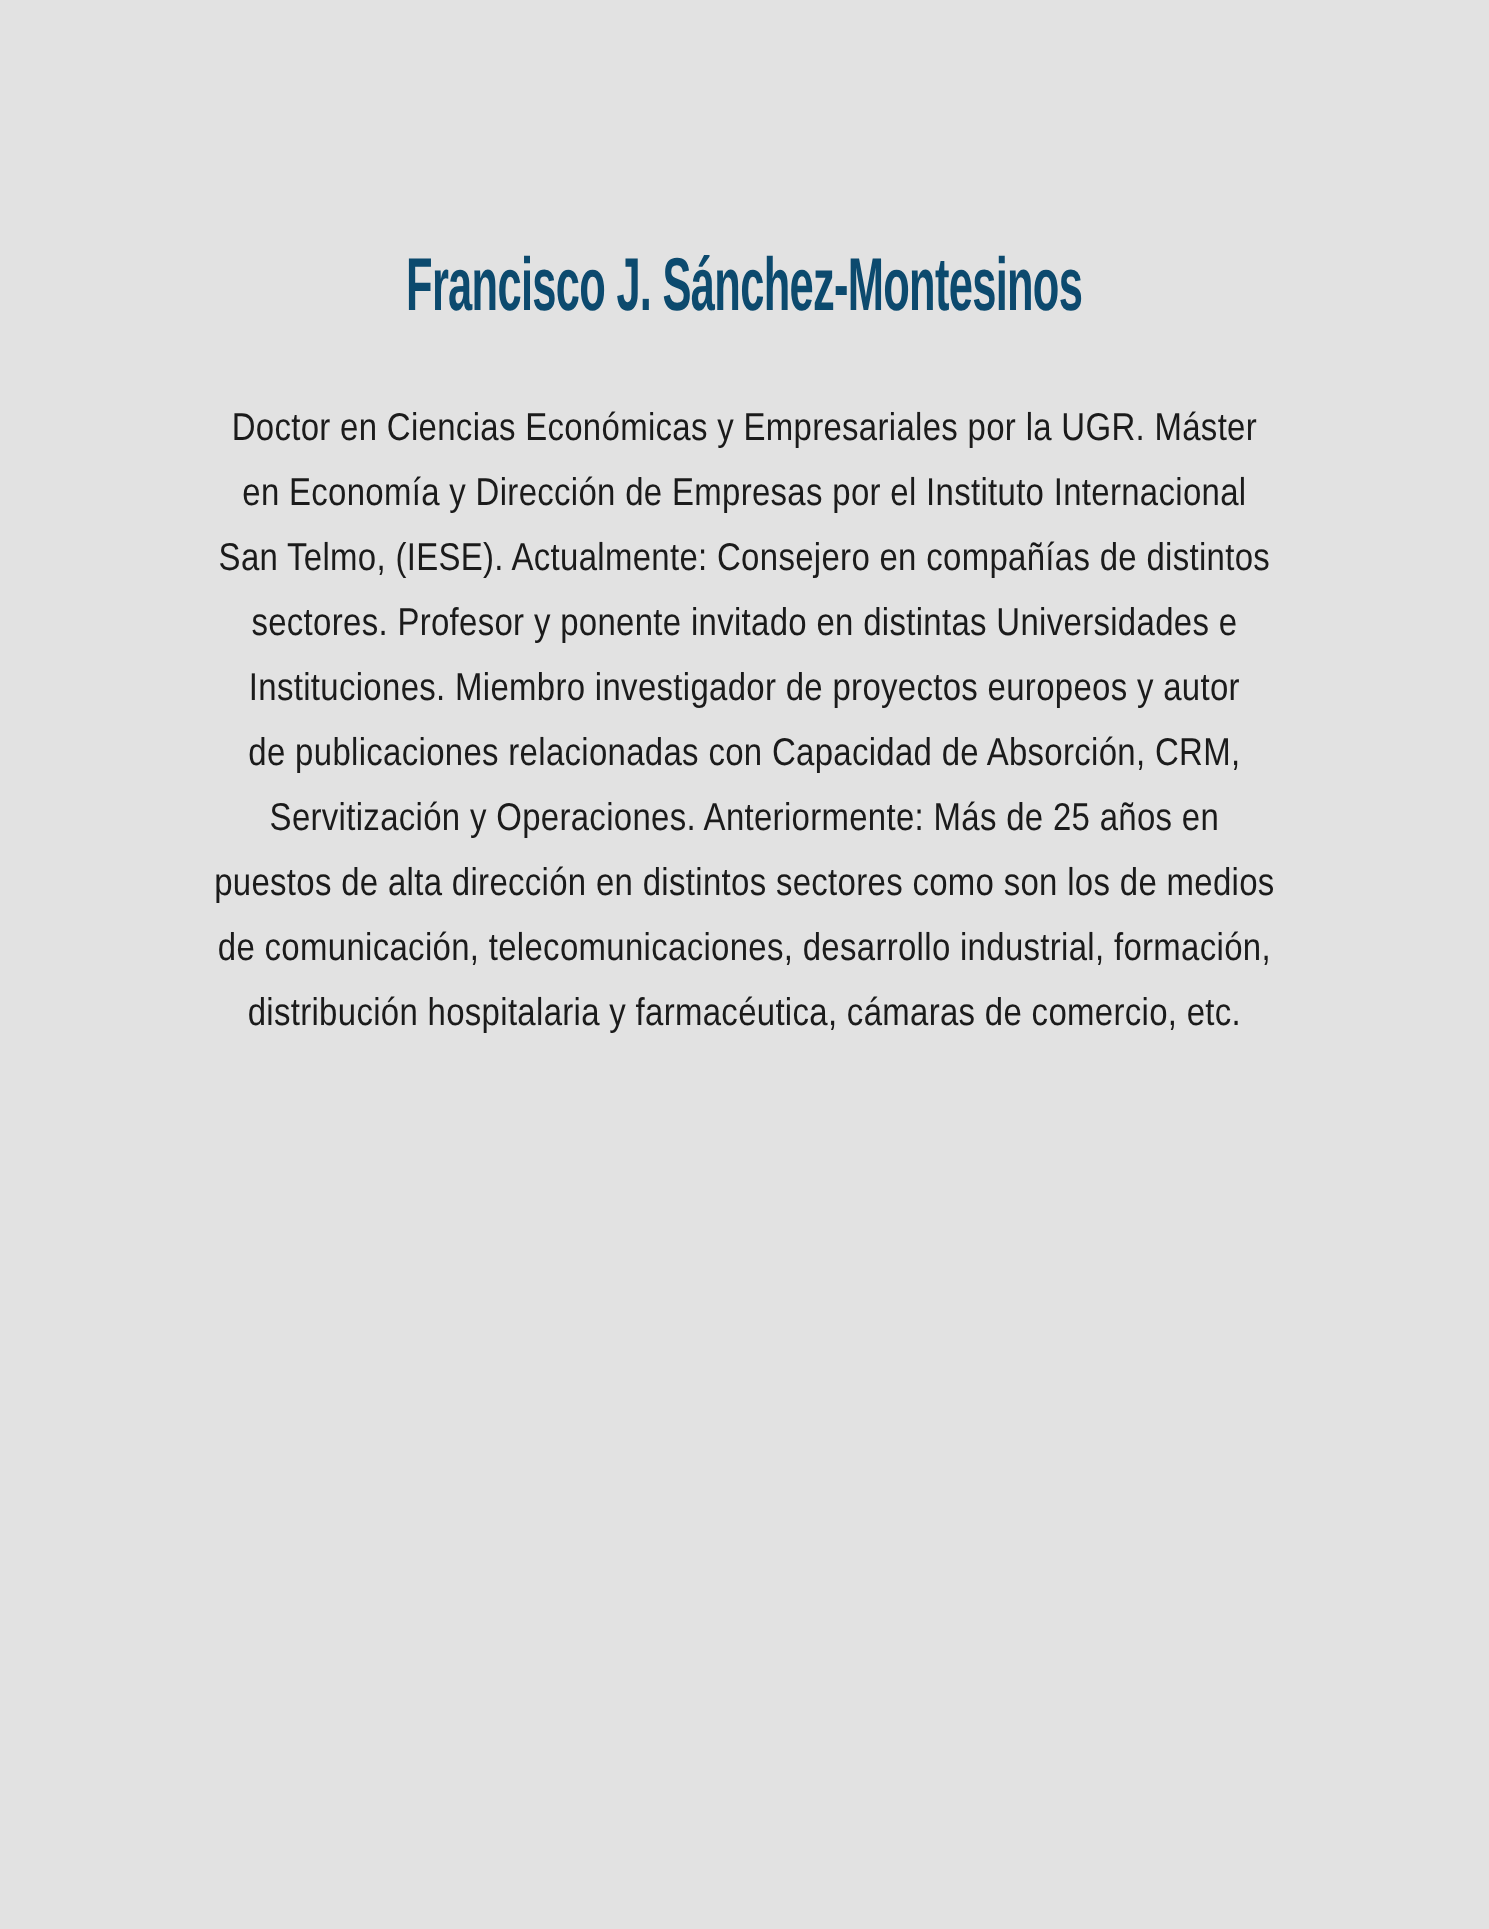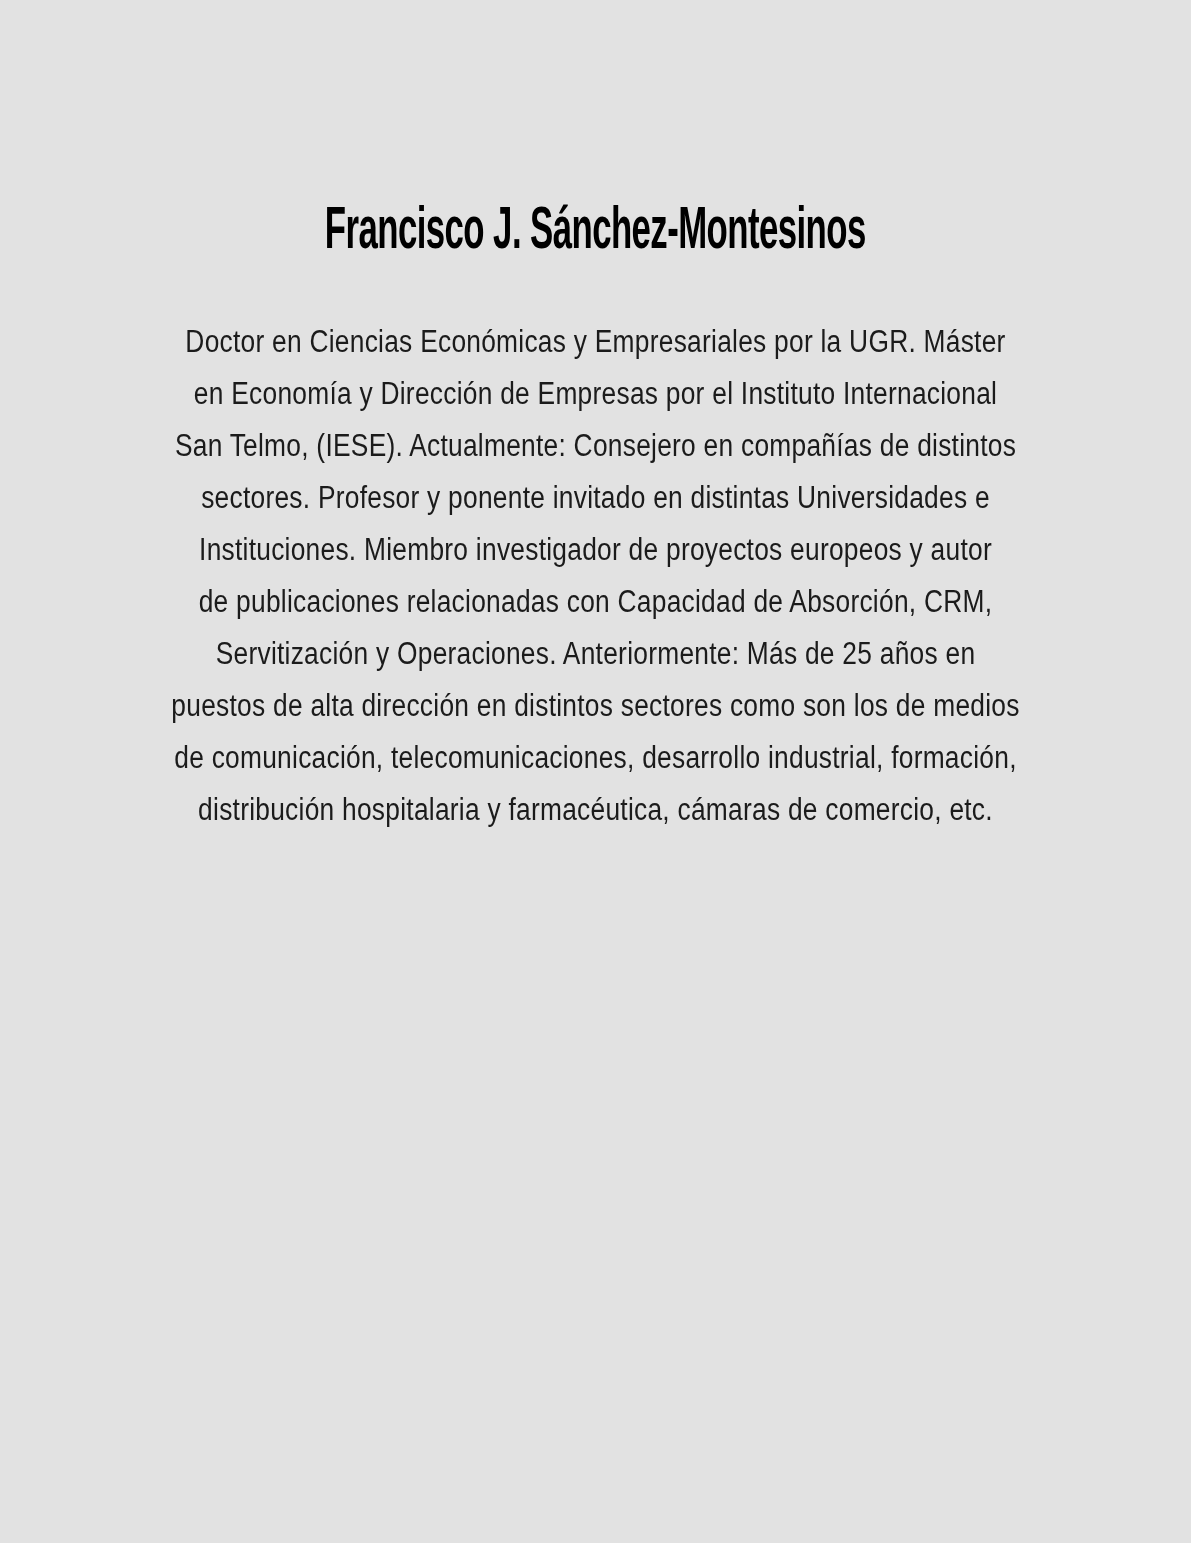--- a/index.html
+++ b/index.html
@@ -18,21 +18,21 @@
     height: 1543px;
     padding-top: 196px;
     box-sizing: border-box;
   }
   .title {
     margin: 0;
     font-size: 60px;
     line-height: 64px;
     font-weight: 700;
     text-align: center;
-    color: #000000;
+    color: #0c4a6e;
     white-space: nowrap;
   }
   .title-inner {
     display: inline-block;
     transform: scaleX(0.58);
     transform-origin: 50% 50%;
     letter-spacing: -1px;
   }
   .bio {
     margin-top: 56px;

